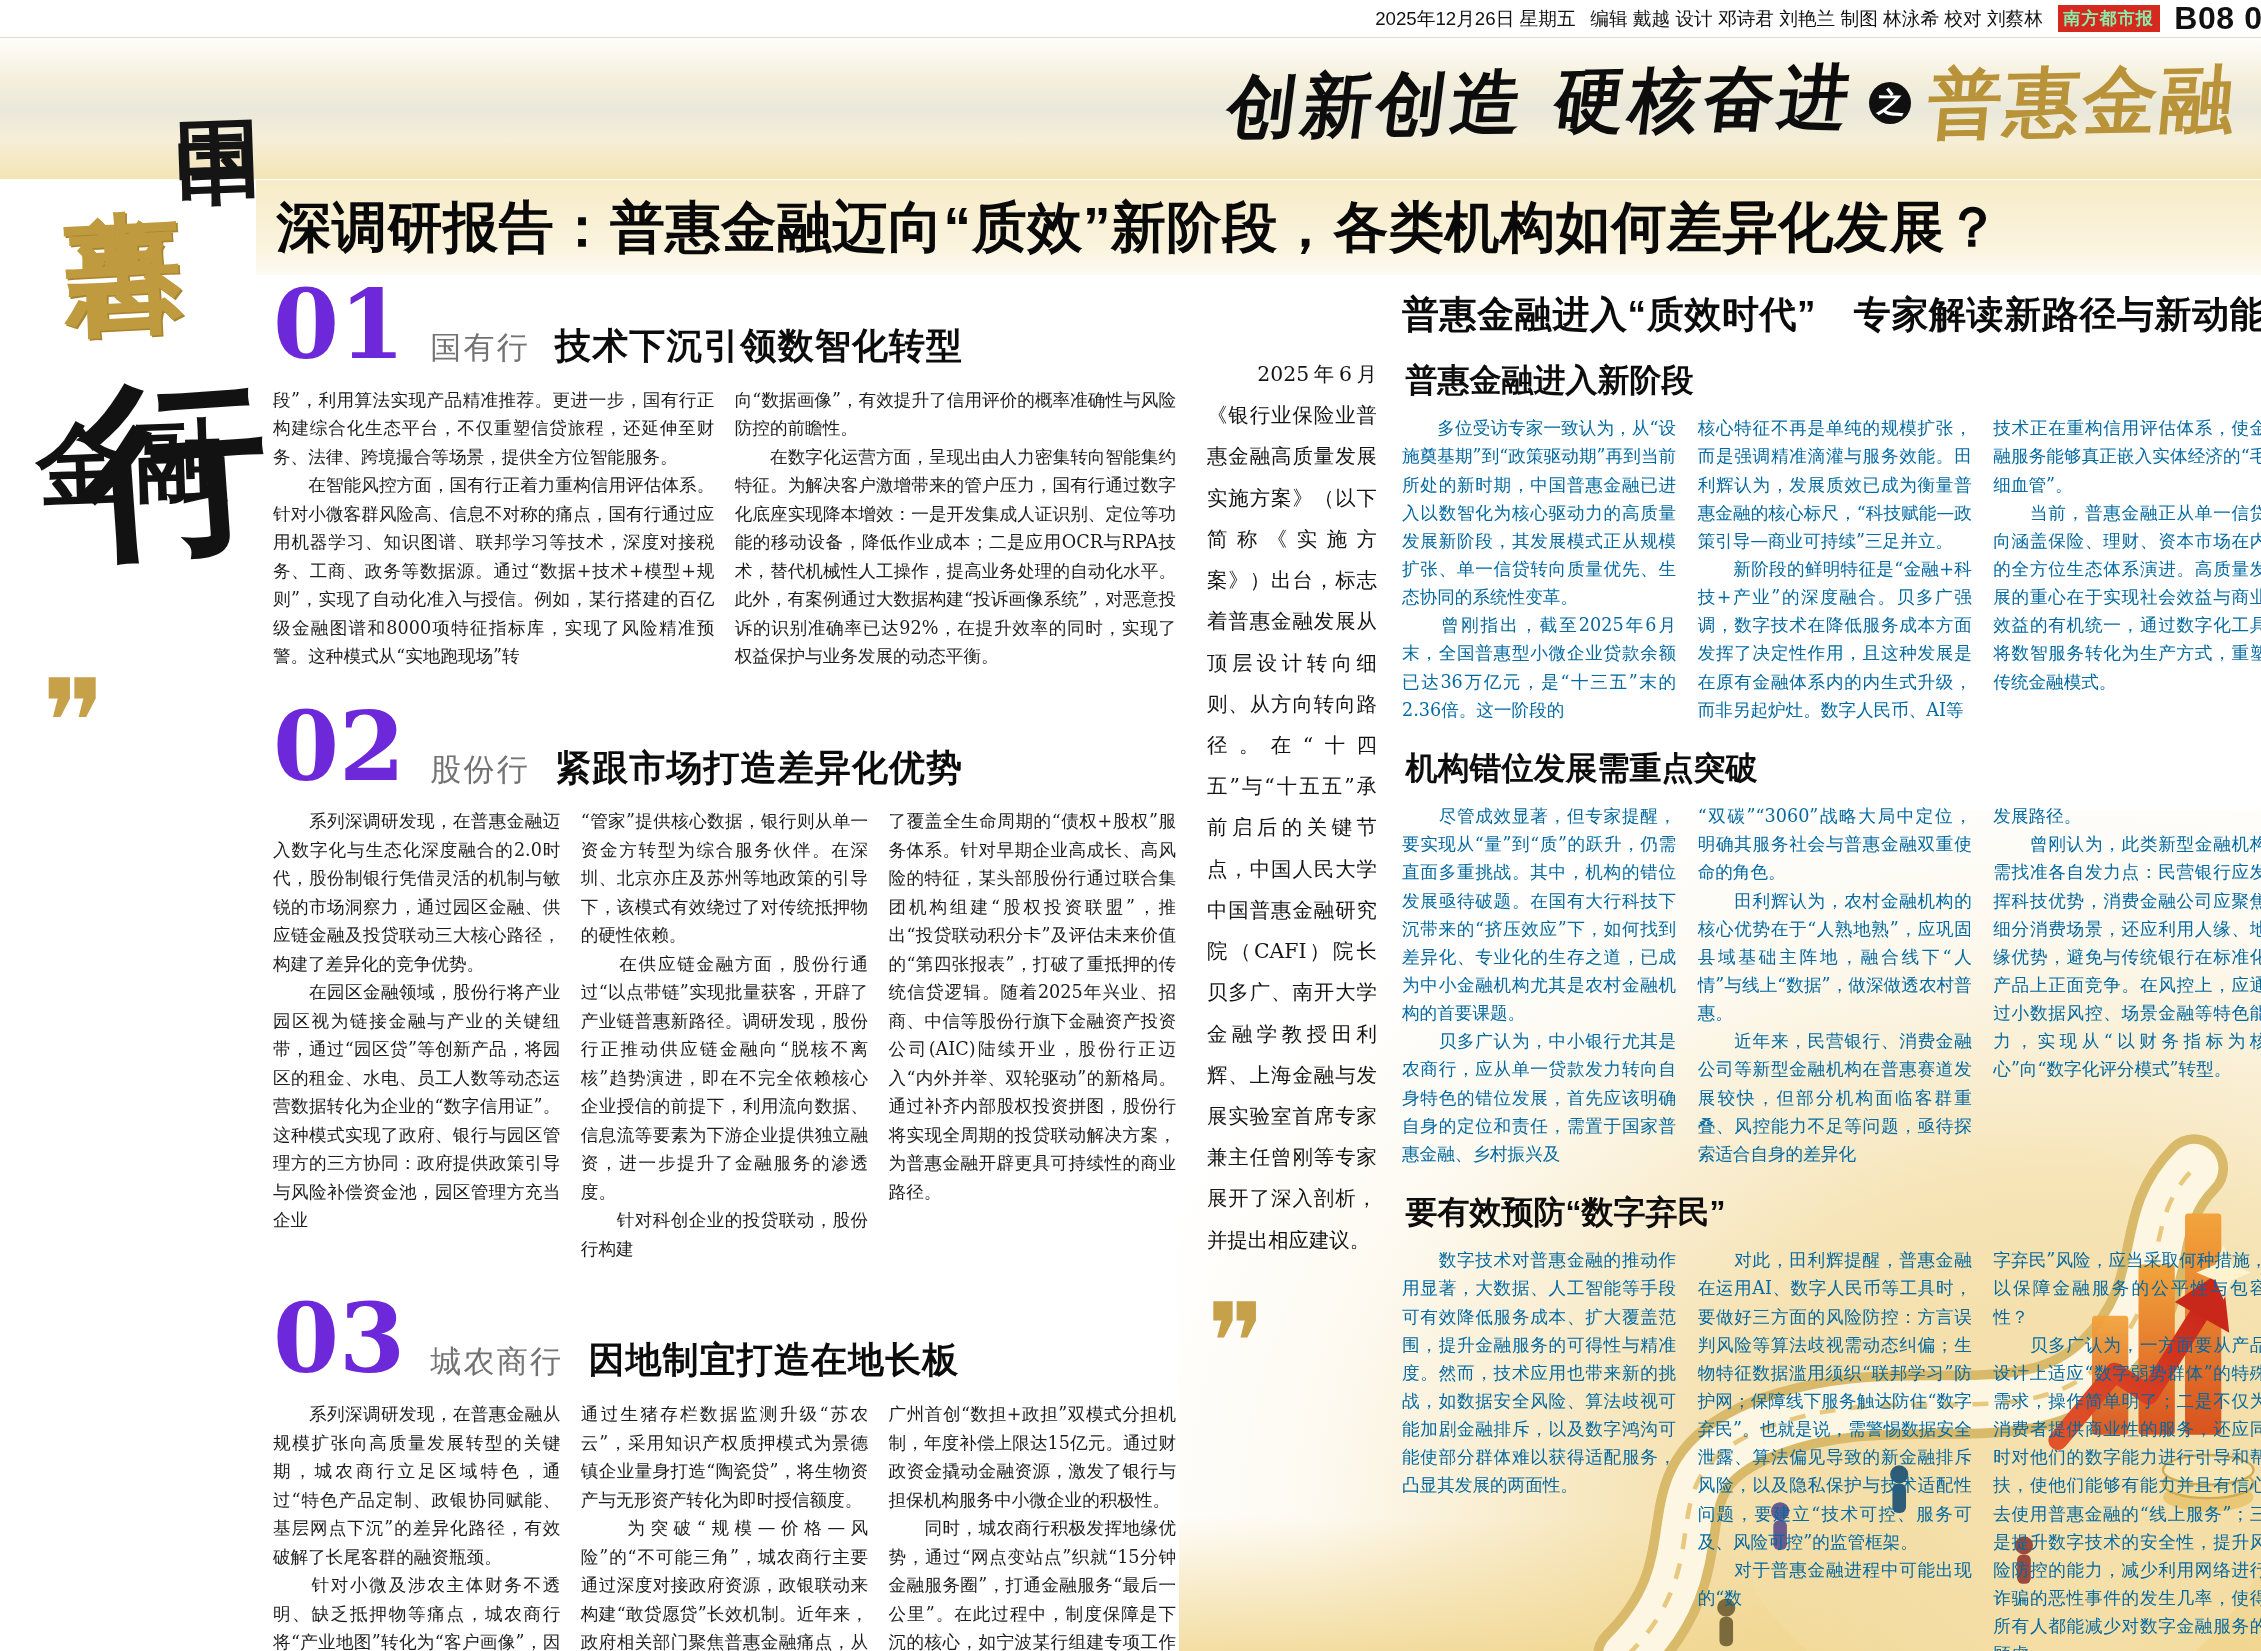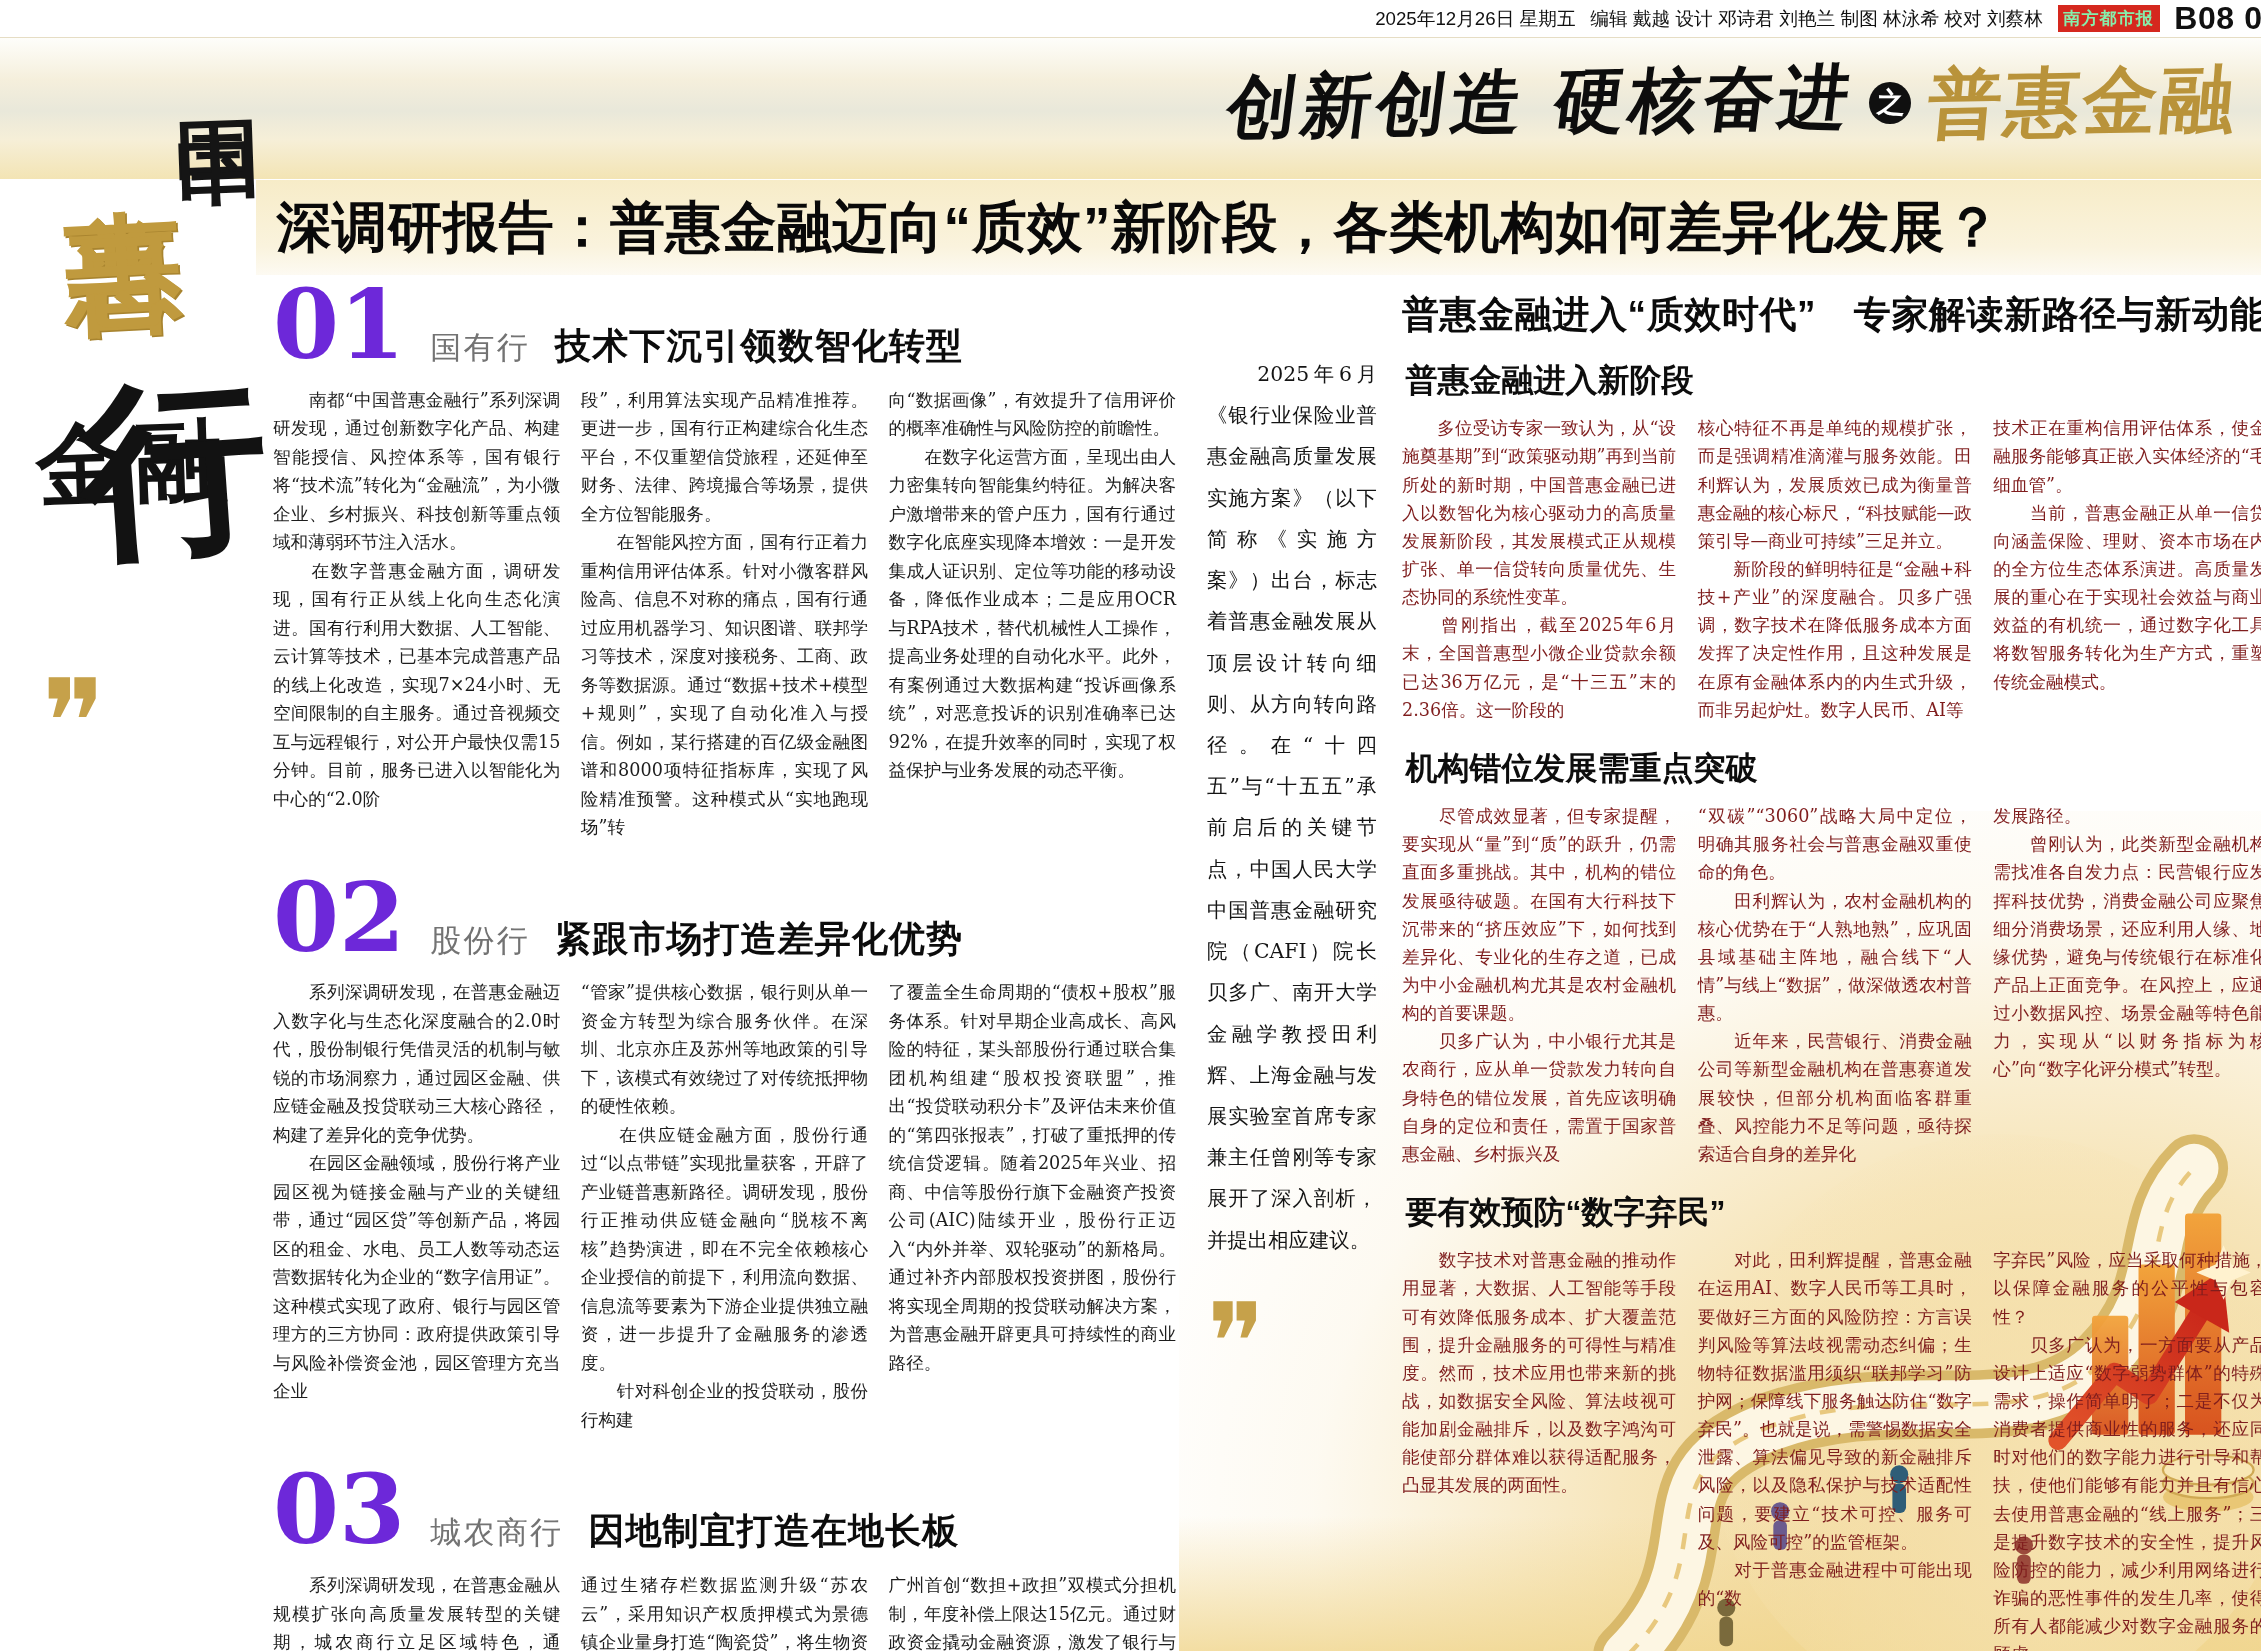--- a/index.html
+++ b/index.html
@@ -52,21 +52,21 @@
   .expert{position:absolute;left:1207px;top:290px;width:1041px;display:flex;gap:25px;z-index:3;}
   .intro-col{flex:0 0 170px;padding-top:64px;}
   .intro-col p{margin:0;font-size:20.4px;line-height:2.02;text-align:justify;color:#141414;}
   .quote-glyph2{font-size:108px;line-height:1;color:#c6a14a;margin-top:28px;font-family:"DejaVu Serif",serif;}
   .expert-main{flex:1 1 auto;}
   .expert-main h2{margin:0 0 19px 0;font-family:"Liberation Sans",sans-serif;font-weight:900;font-size:37px;
                   color:#0b0b0b;letter-spacing:0.6px;white-space:nowrap;}
   .subsection{margin-bottom:23px;}
   .subsection h3{margin:0 0 11.3px 3.4px;font-family:"Liberation Sans",sans-serif;font-weight:900;font-size:32px;color:#0d0d0d;}
   .cols3{display:flex;gap:21.5px;}
-  .cols3 p{margin:0;flex:1 1 0;font-size:17.6px;line-height:1.6;text-align:justify;white-space:pre-line;color:#7f1d1d;}
+  .cols3 p{margin:0;flex:1 1 0;font-size:17.6px;line-height:1.6;text-align:justify;white-space:pre-line;color:#0369a1;}
   
   .illu-bg{position:absolute;left:1179px;top:811px;right:0;bottom:0;z-index:0;
            background:radial-gradient(ellipse at 78% 85%,rgba(238,205,130,.95) 0%,rgba(244,221,164,.75) 35%,rgba(250,240,215,.35) 60%,rgba(255,255,255,0) 78%);}
   .illu{position:absolute;left:1593px;top:998px;width:668px;height:654px;z-index:2;pointer-events:none;}
   
   .bottom-band{position:absolute;left:1179px;bottom:0;right:0;height:136px;z-index:1;
                background:linear-gradient(180deg,rgba(243,222,164,0) 0%,rgba(240,213,140,.8) 100%);}
 </style>
 </head>
 <body>
@@ -104,22 +104,20 @@
 
   <main class="sections">
 
     <div class="section">
       <div class="sec-head">
         <span class="sec-num">01</span>
         <span class="sec-tag">国有行</span>
         <span class="sec-title">技术下沉引领数智化转型</span>
       </div>
       <div class="cols">
-        <p>　　南都“中国普惠金融行”系列深调研发现，通过创新数字化产品、构建智能授信、风控体系等，国有银行将“技术流”转化为“金融流”，为小微企业、乡村振兴、科技创新等重点领域和薄弱环节注入活水。
-　　在数字普惠金融方面，调研发现，国有行正从线上化向生态化演进。国有行利用大数据、人工智能、云计算等技术，已基本完成普惠产品的线上化改造，实现7×24小时、无空间限制的自主服务。通过音视频交互与远程银行，对公开户最快仅需15分钟。目前，服务已进入以智能化为中心的“2.0阶</p>
         <p>段”，利用算法实现产品精准推荐。更进一步，国有行正构建综合化生态平台，不仅重塑信贷旅程，还延伸至财务、法律、跨境撮合等场景，提供全方位智能服务。
 　　在智能风控方面，国有行正着力重构信用评估体系。针对小微客群风险高、信息不对称的痛点，国有行通过应用机器学习、知识图谱、联邦学习等技术，深度对接税务、工商、政务等数据源。通过“数据+技术+模型+规则”，实现了自动化准入与授信。例如，某行搭建的百亿级金融图谱和8000项特征指标库，实现了风险精准预警。这种模式从“实地跑现场”转</p>
         <p>向“数据画像”，有效提升了信用评价的概率准确性与风险防控的前瞻性。
 　　在数字化运营方面，呈现出由人力密集转向智能集约特征。为解决客户激增带来的管户压力，国有行通过数字化底座实现降本增效：一是开发集成人证识别、定位等功能的移动设备，降低作业成本；二是应用OCR与RPA技术，替代机械性人工操作，提高业务处理的自动化水平。此外，有案例通过大数据构建“投诉画像系统”，对恶意投诉的识别准确率已达92%，在提升效率的同时，实现了权益保护与业务发展的动态平衡。</p>
       </div>
     </div>
 
     <div class="section">
       <div class="sec-head">
         <span class="sec-num">02</span>

